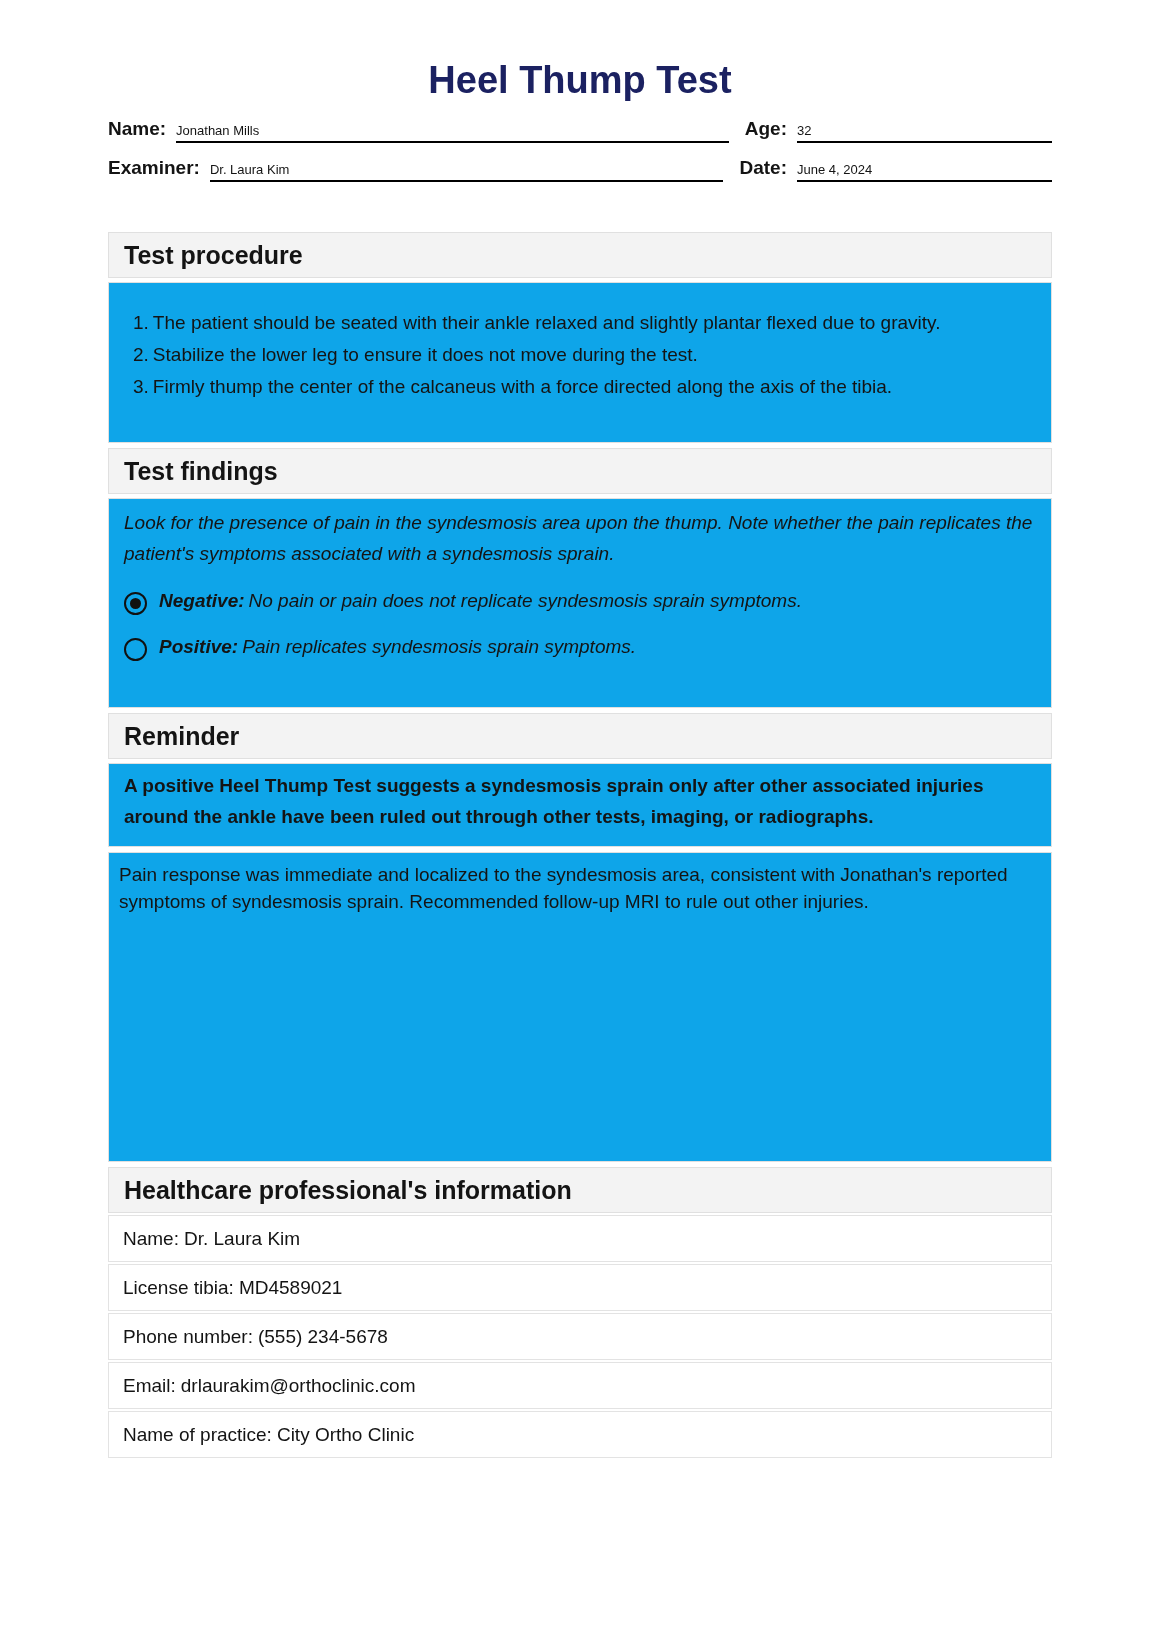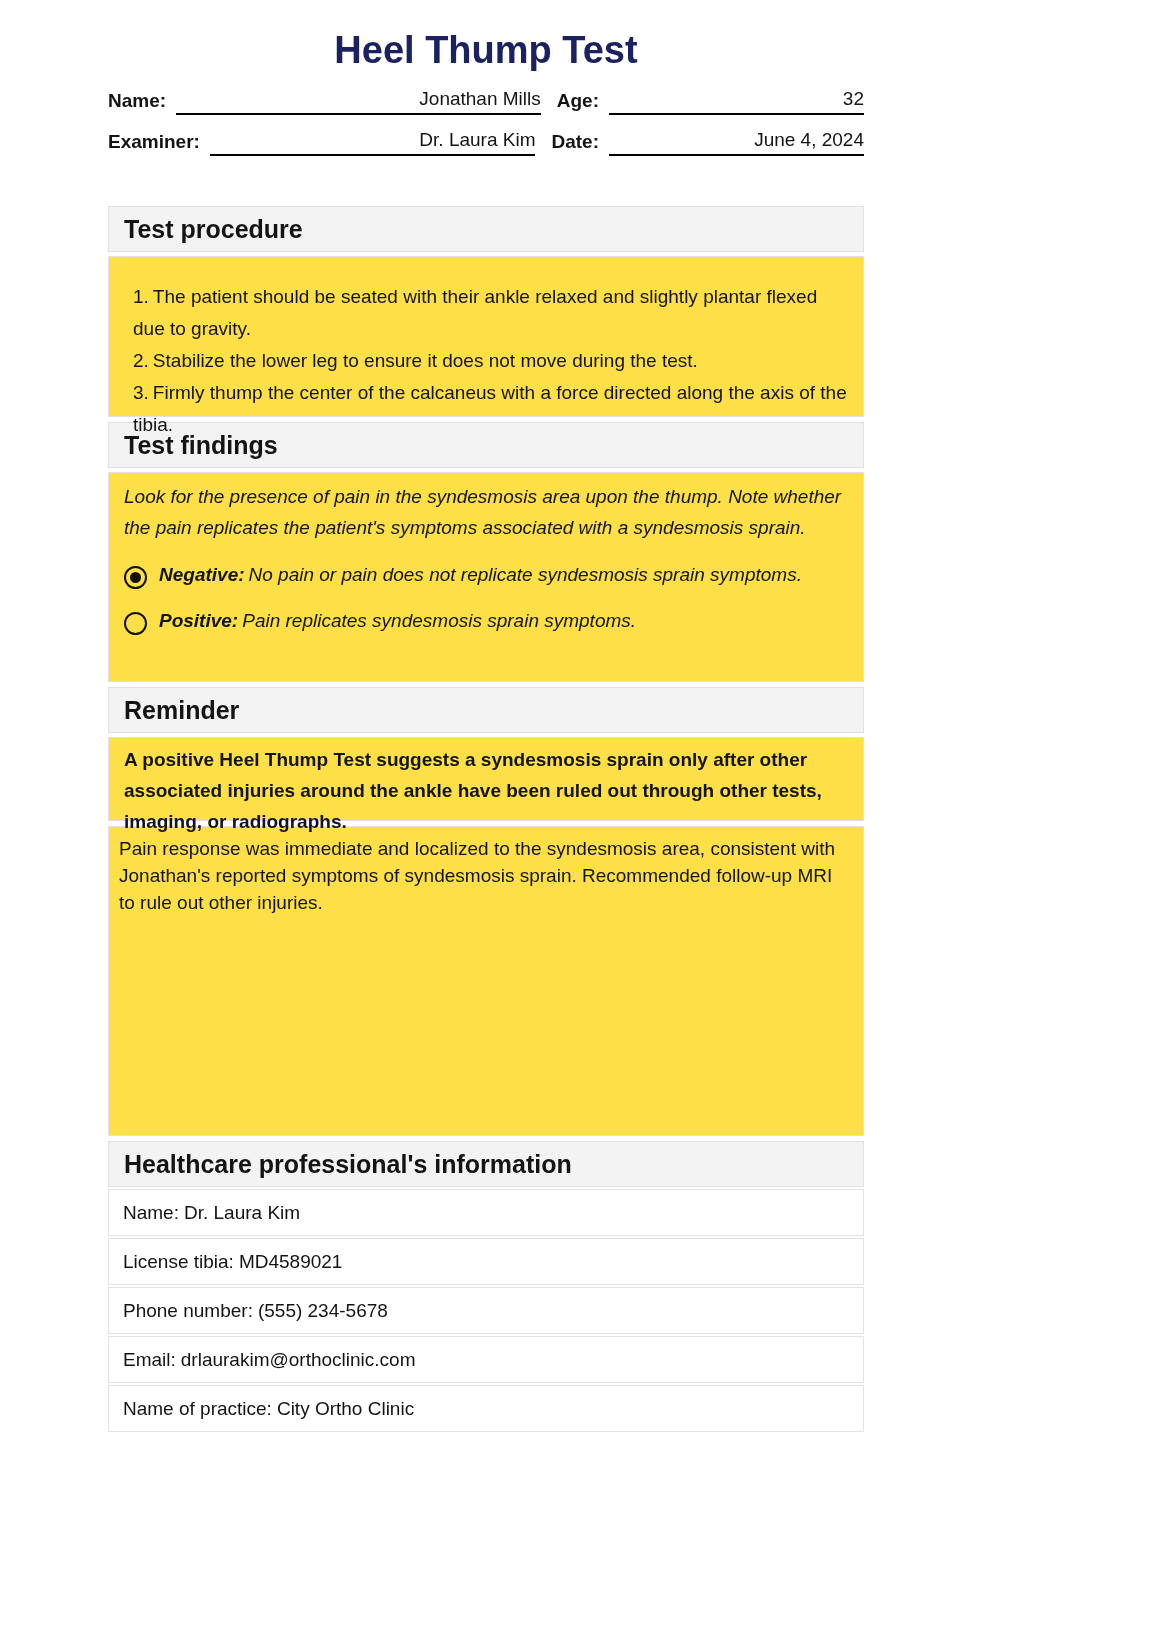--- a/index.html
+++ b/index.html
@@ -4,23 +4,23 @@
 <style>
   html,body{margin:0;padding:0;background:#ffffff;}
   body{
     width:1176px;height:1630px;
     font-family:"Liberation Sans","DejaVu Sans",sans-serif;
     color:#141414;
     -webkit-font-smoothing:antialiased;
     position:relative;
   }
   .page{
-    width:756px;
+    width:944px;
     margin:0 0 16px 108px;
-    padding-top:28px;
+    padding-top:58px;
   }
   .title{
     text-align:center;
     font-size:38px;
     font-weight:bold;
     color:var(--title-color,#1b2161);
     line-height:44px;
   }
   
   .fields{margin-top:16px;}
@@ -30,22 +30,22 @@
     margin-top:14px;
   }
   .field-label{
     font-size:19px;
     font-weight:bold;
     white-space:nowrap;
     padding-bottom:3px;
   }
   .field-line{
     border-bottom:2px solid #000;
-    text-align:right;
-    font-size:19px;
+    text-align:left;
+    font-size:13px;
     padding-bottom:3px;
     margin-left:10px;
   }
   .field-line.grow{flex:1 1 auto;}
   .field-line.fixed{width:255px;}
   .right-label{margin-left:16px;}
   
   .sections{margin-top:50px;}
   .section{margin-bottom:5px;}
   .section-header{
@@ -53,21 +53,21 @@
     border:1px solid var(--border-color,#e0e0e0);
     height:46px;
     display:flex;
     align-items:center;
     padding-left:15px;
     font-size:25px;
     font-weight:bold;
     box-sizing:border-box;
   }
   .section-body{
-    background:#fde047;
+    background:#0ea5e9;
     border:1px solid var(--border-color,#e0e0e0);
     margin-top:4px;
     box-sizing:border-box;
     font-size:19px;
   }
   .body-procedure{height:161px;padding:24px 16px 0 24px;}
   .step{line-height:32px;}
   .step .num{margin-right:4px;}
   .body-findings{height:210px;padding:8px 15px 0 15px;font-style:italic;}
   .findings-desc{line-height:31px;}

